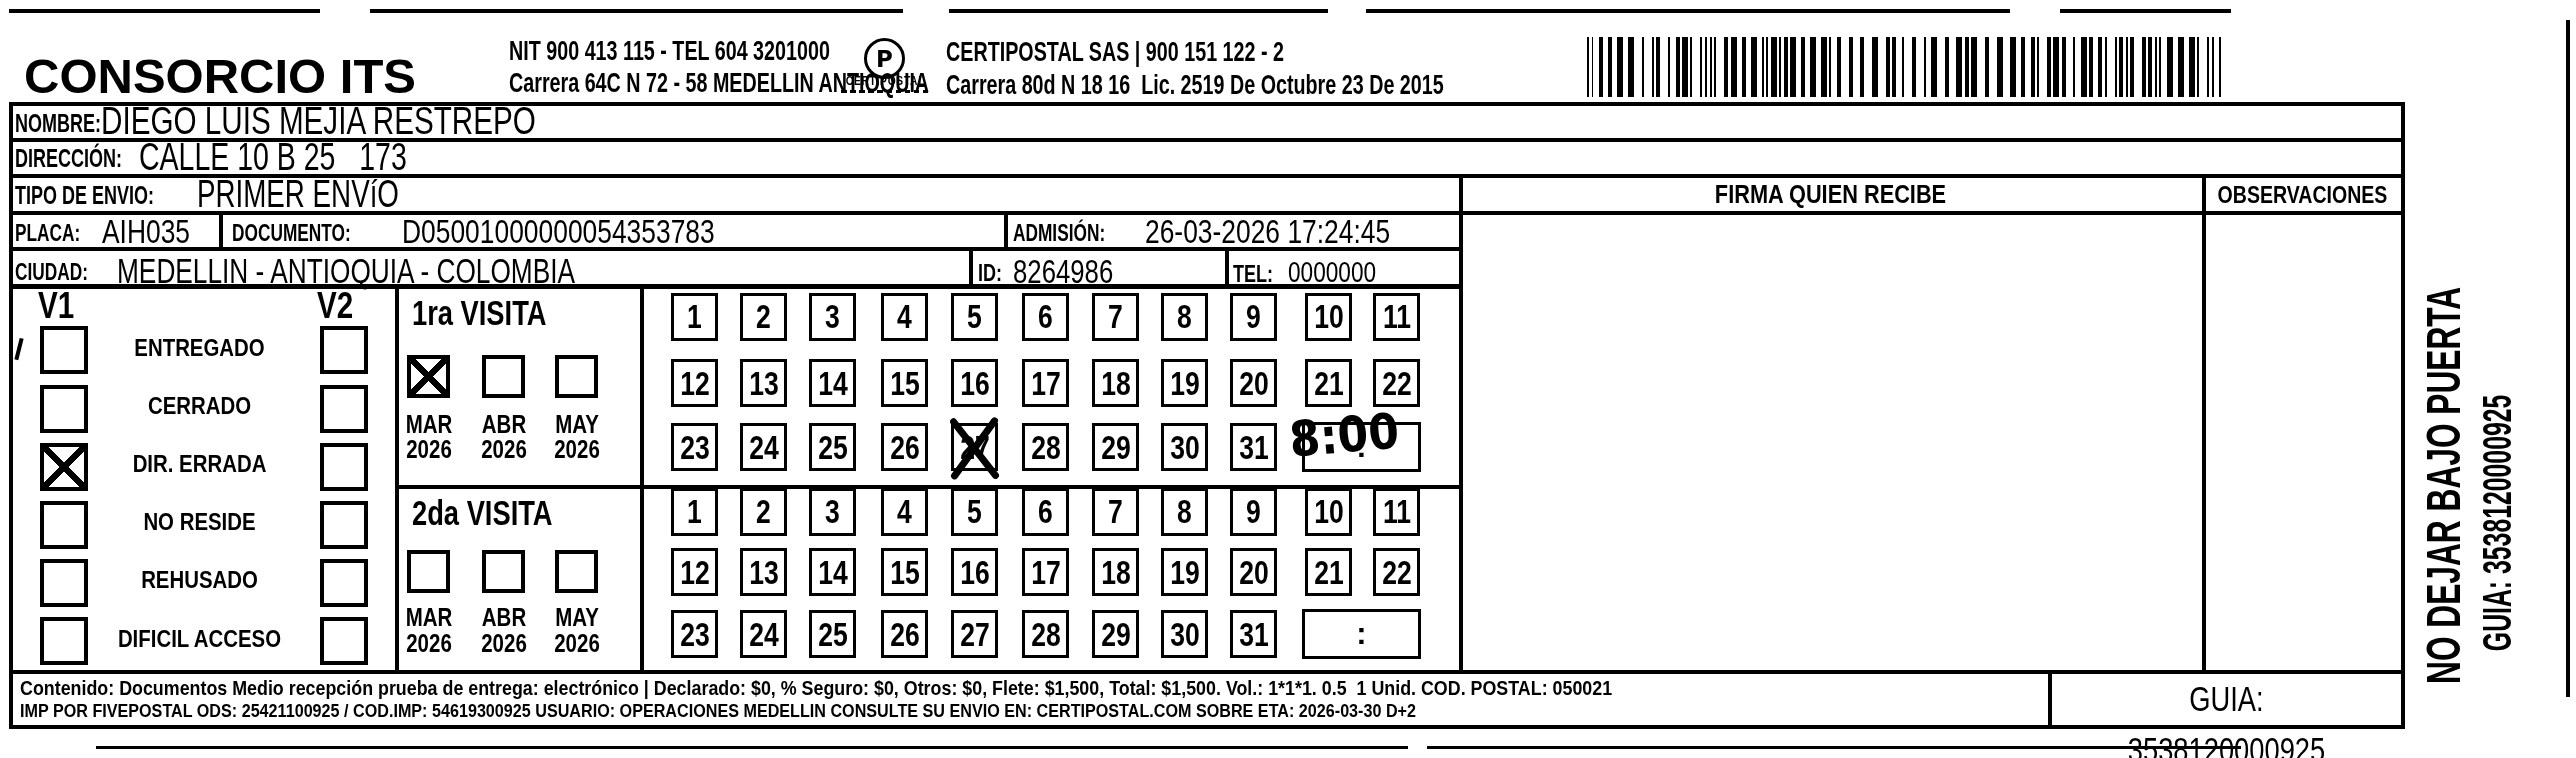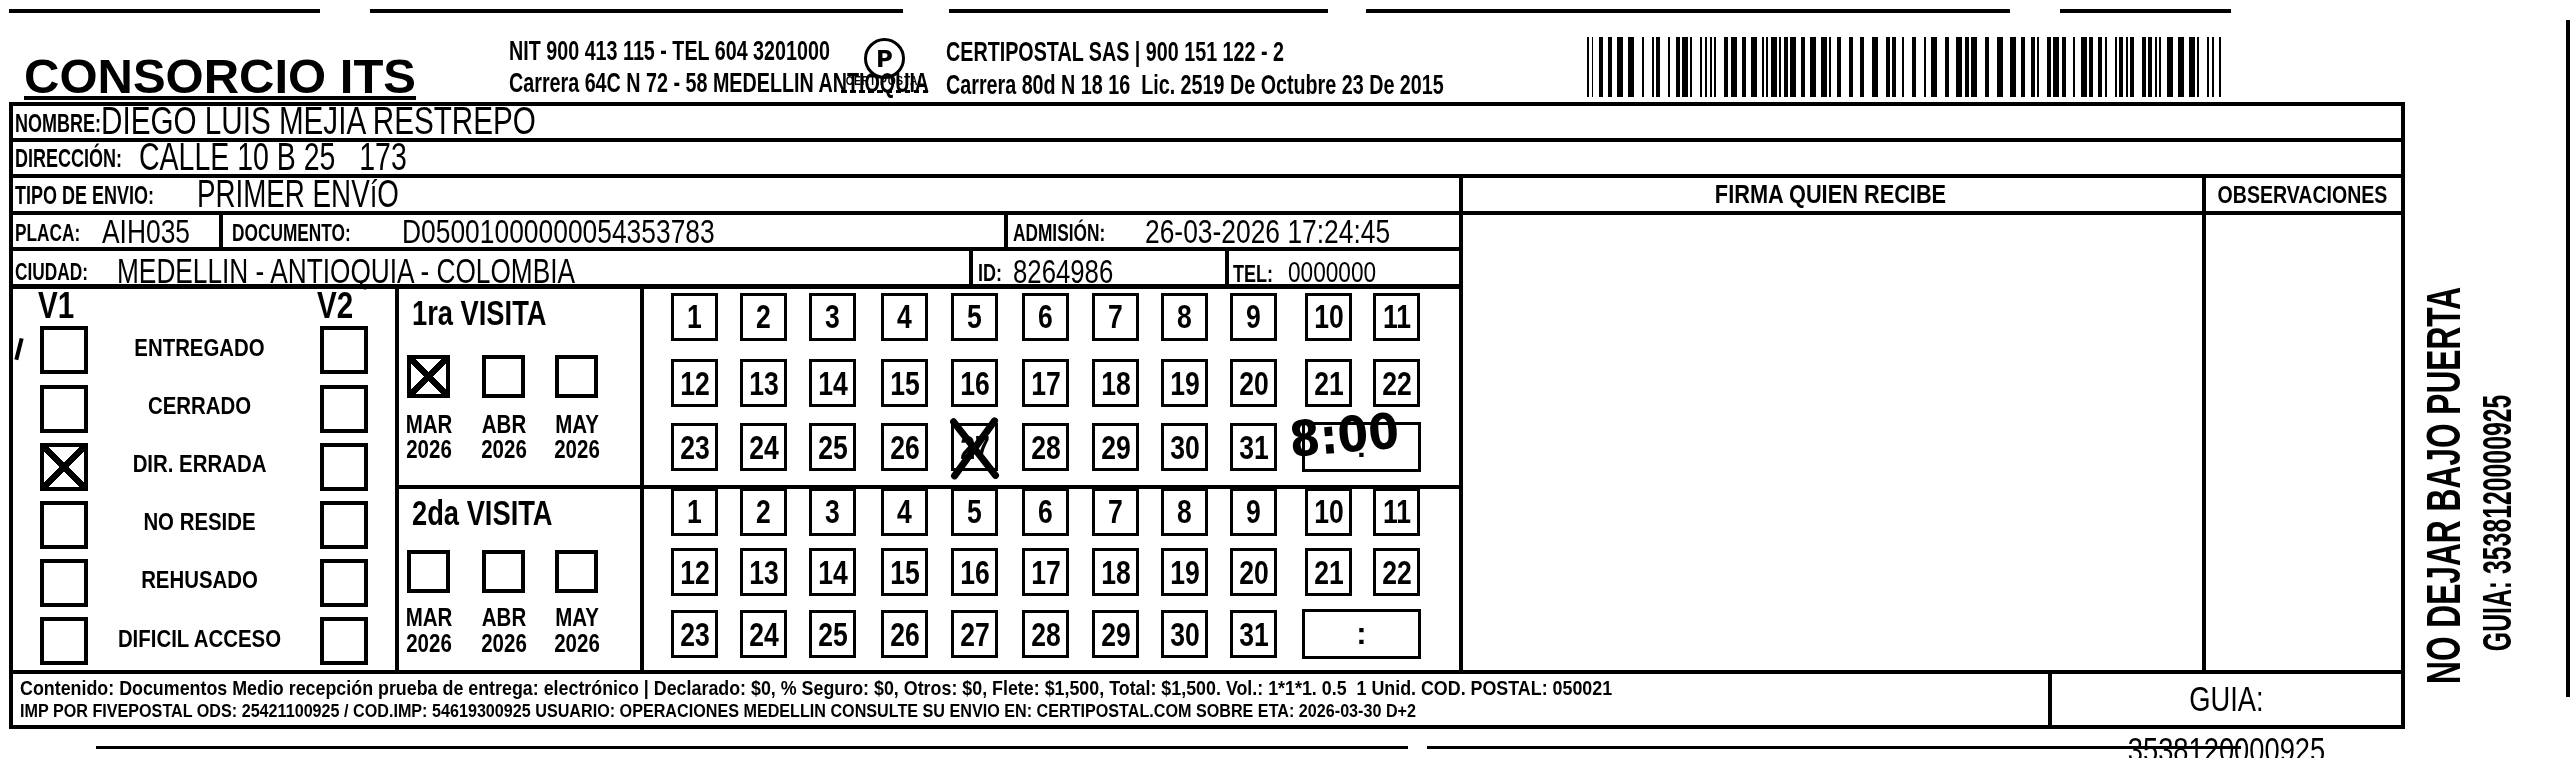--- a/index.html
+++ b/index.html
@@ -52,21 +52,21 @@
   .sn2{font-size:40px;font-weight:bold;transform:scaleX(.62);transform-origin:0 0;white-space:pre;
        padding-left:53px;margin-top:3.7px;}
   .tick{position:absolute;left:16.5px;top:338px;width:3.7px;height:22px;background:#000;
         transform:rotate(14deg);}
 </style>
 </head>
 <body>
 
 <div id="page">
 
-  <div class="t b" style="left:24px;top:51px;font-size:49px;text-decoration:underline;">CONSORCIO ITS</div>
+  <div class="t b" style="left:24px;top:51px;font-size:49px;">CONSORCIO ITS</div>
   <div class="t b sx72" style="left:509px;top:37px;font-size:27.4px;">NIT 900 413 115 - TEL 604 3201000</div>
   <div class="t b sx72" style="left:509px;top:69px;font-size:27.4px;">Carrera 64C N 72 - 58 MEDELLIN ANTIOQUIA</div>
 
   <div class="logo-circle">P</div>
   <div class="logo-cap">CERTIPOSTAL</div>
   <div class="logo-sub"></div>
 
   <div class="t b sx72" style="left:946px;top:38px;font-size:27.4px;">CERTIPOSTAL SAS | 900 151 122 - 2</div>
   <div class="t b sx72" style="left:946px;top:71px;font-size:27.4px;">Carrera 80d N 18 16  Lic. 2519 De Octubre 23 De 2015</div>
 

